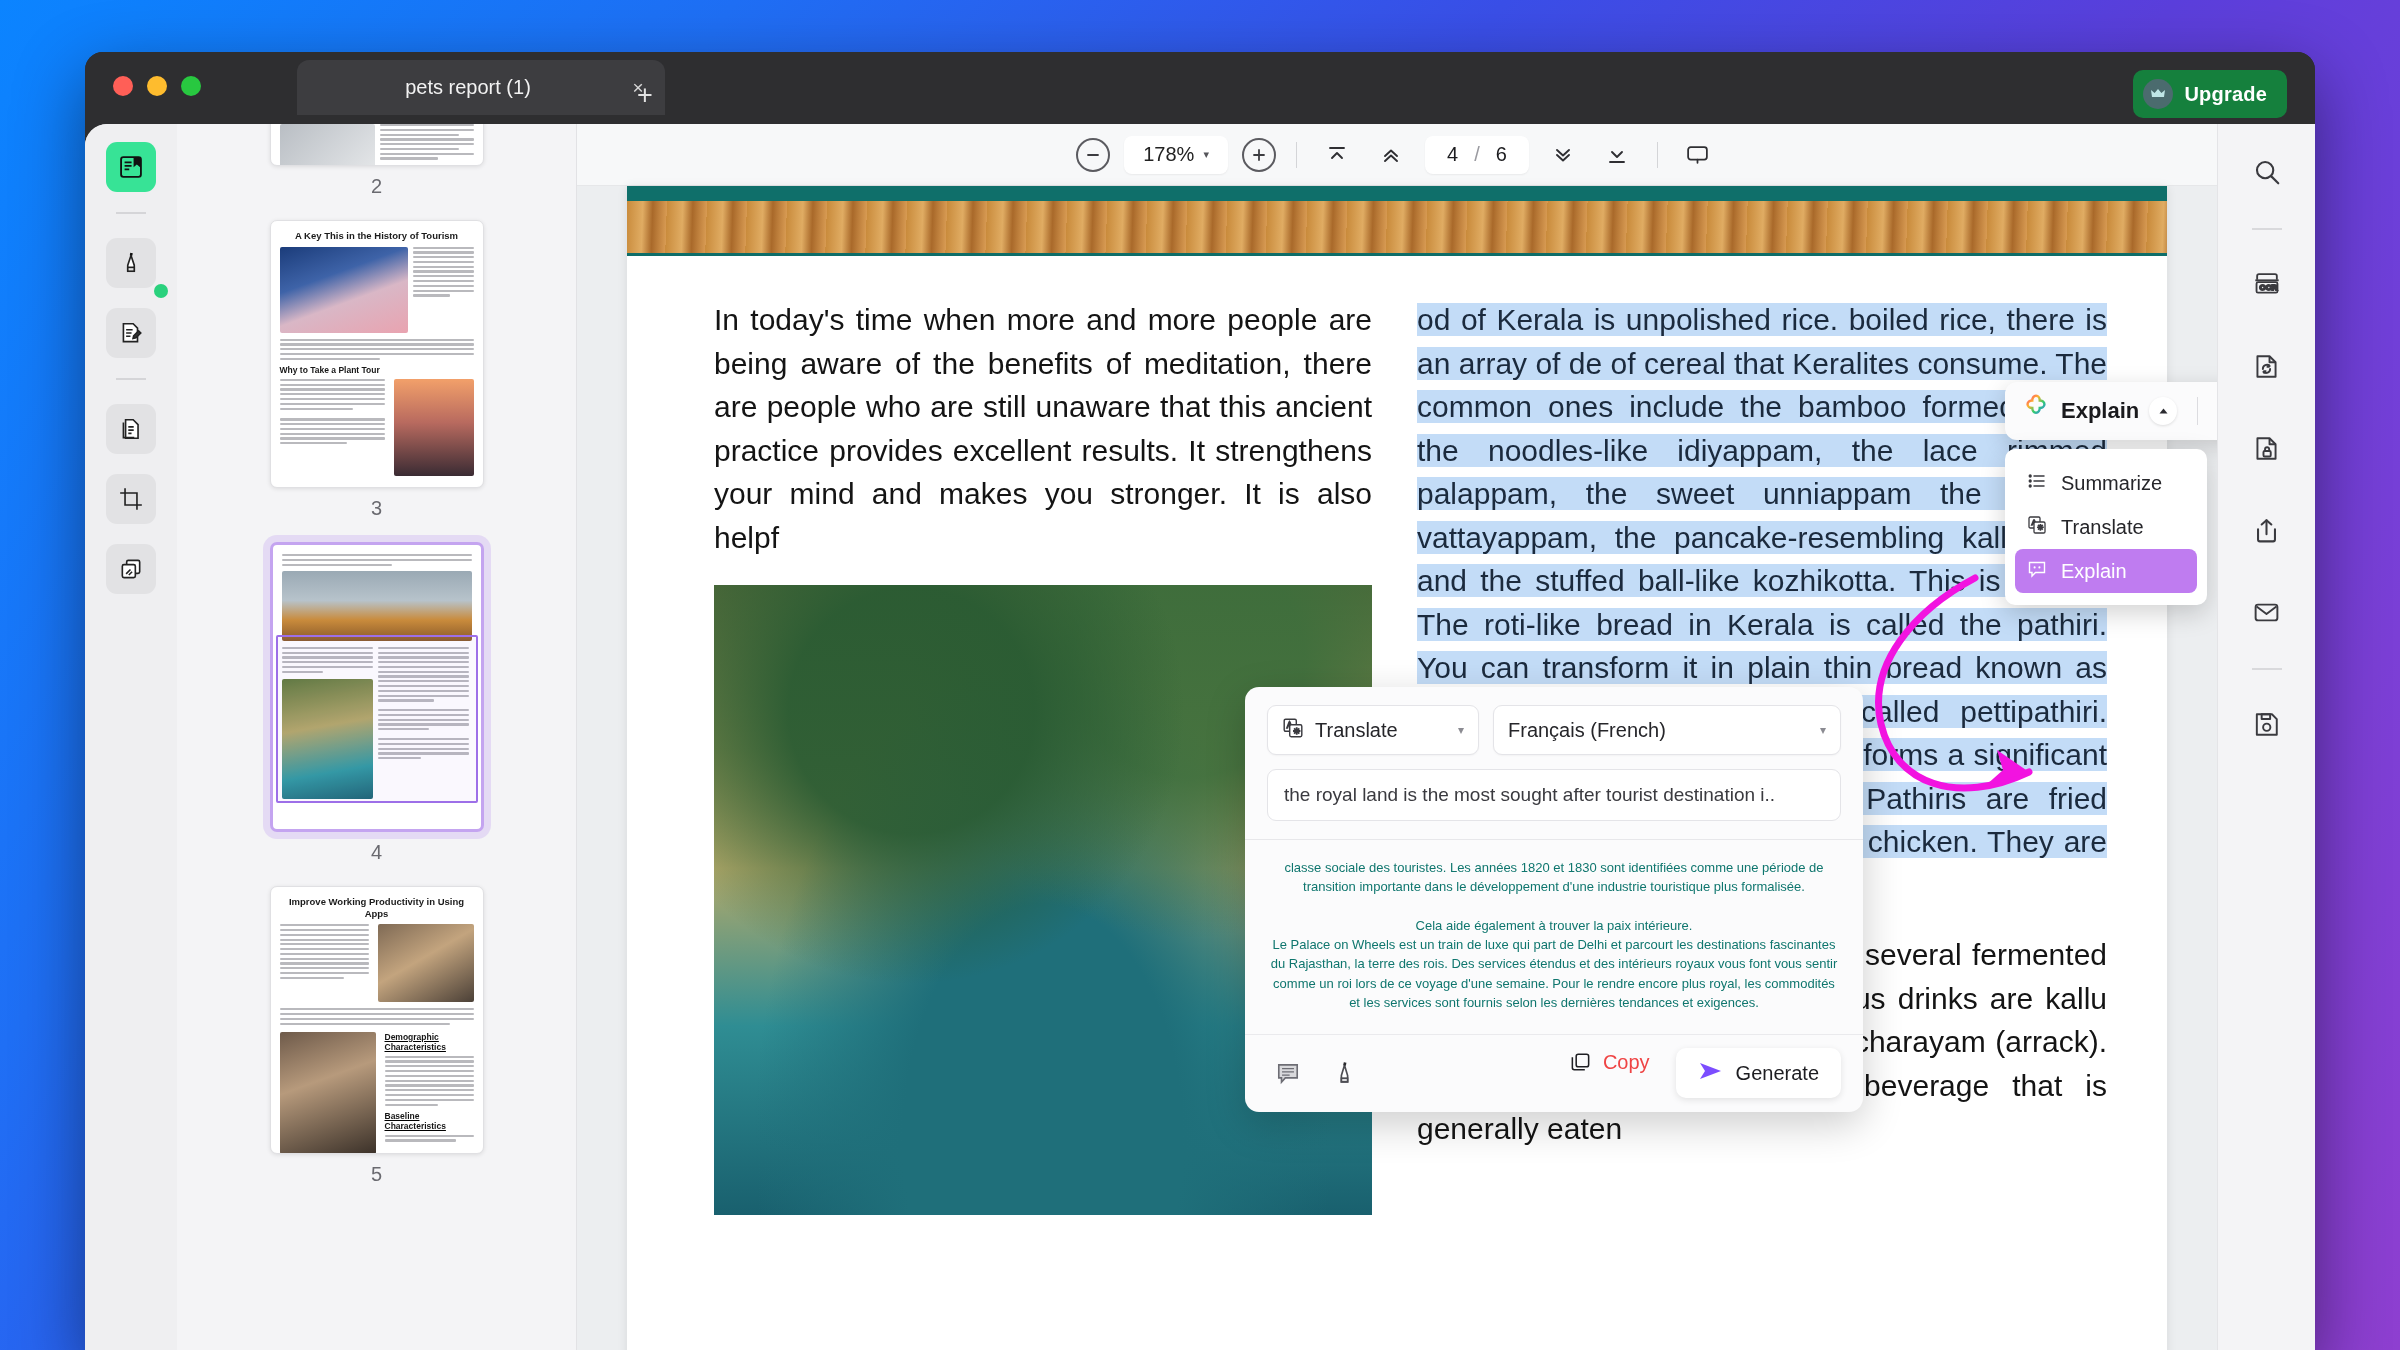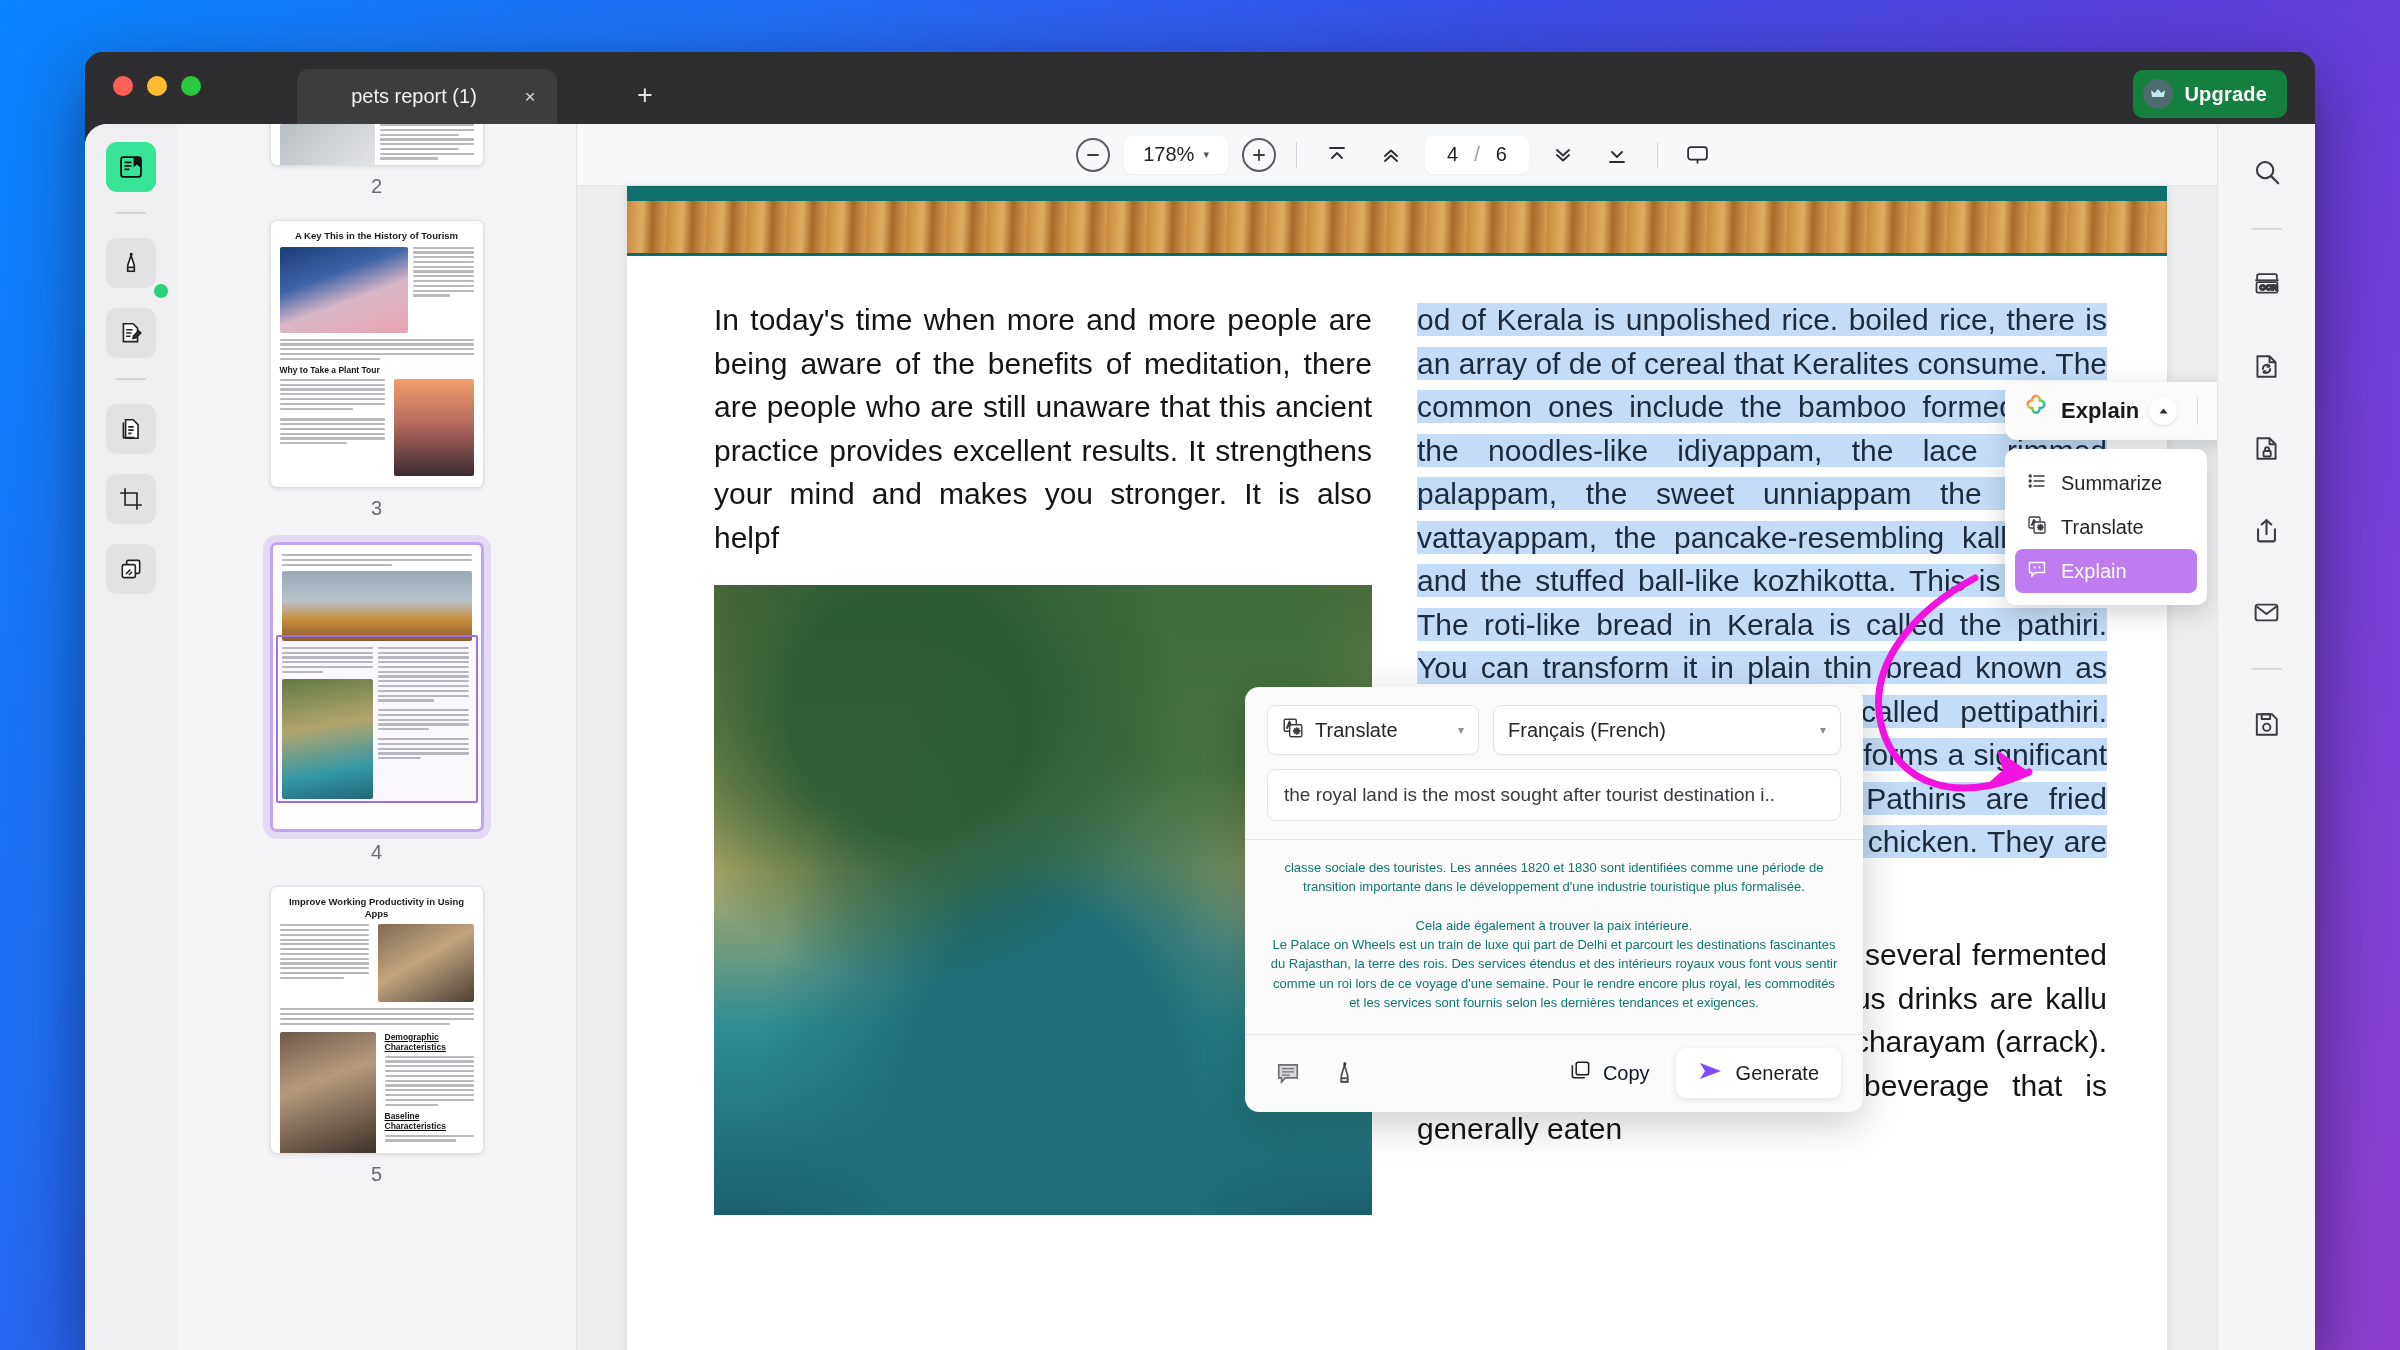--- a/index.html
+++ b/index.html
@@ -35,22 +35,22 @@
   .traffic {
     position: absolute; left: 28px; top: 24px;
     display: flex; gap: 14px;
   }
   .dot { width: 20px; height: 20px; border-radius: 50%; }
   .dot.red { background: #ff5f57; }
   .dot.yellow { background: #febc2e; }
   .dot.green { background: #28c840; }
 
   .tab {
-    position: absolute; left: 212px; top: 17px;
-    width: 260px; height: 55px;
+    position: absolute; left: 212px; top: 8px;
+    width: 368px; height: 55px;
     background: #3d3d40;
     border-radius: 12px 12px 0 0;
     display: flex; align-items: center;
     padding: 0 14px;
   }
   .tab-title {
     flex: 1; text-align: center;
     color: #f2f2f2; font-size: 20px;
     white-space: nowrap; overflow: hidden; text-overflow: ellipsis;
   }
@@ -342,22 +342,22 @@
     margin: 16px -22px 0;
     height: 78px;
     border-top: 1px solid #eaeaed;
     display: flex; align-items: center;
     padding: 0 22px;
     gap: 14px;
   }
   .tr-foot-ic { width: 42px; height: 42px; display: flex; align-items: center; justify-content: center; color: #6d6d74; font-size: 24px; }
   .tr-copy {
     margin-left: auto;
-    display: flex; align-items: center; gap: 11px;
-    font-size: 20px; color: #0f172a;
+    display: flex; align-items: flex-start; gap: 11px;
+    font-size: 20px; color: #ef4444;
     padding: 0 12px; height: 44px;
   }
   .tr-gen {
     display: flex; align-items: center; gap: 12px;
     height: 50px; padding: 0 22px;
     background: #fff; border-radius: 10px;
     box-shadow: 0 2px 7px rgba(0,0,0,.10);
     font-size: 20px; color: #1d1d21; font-weight: 500;
   }
 

